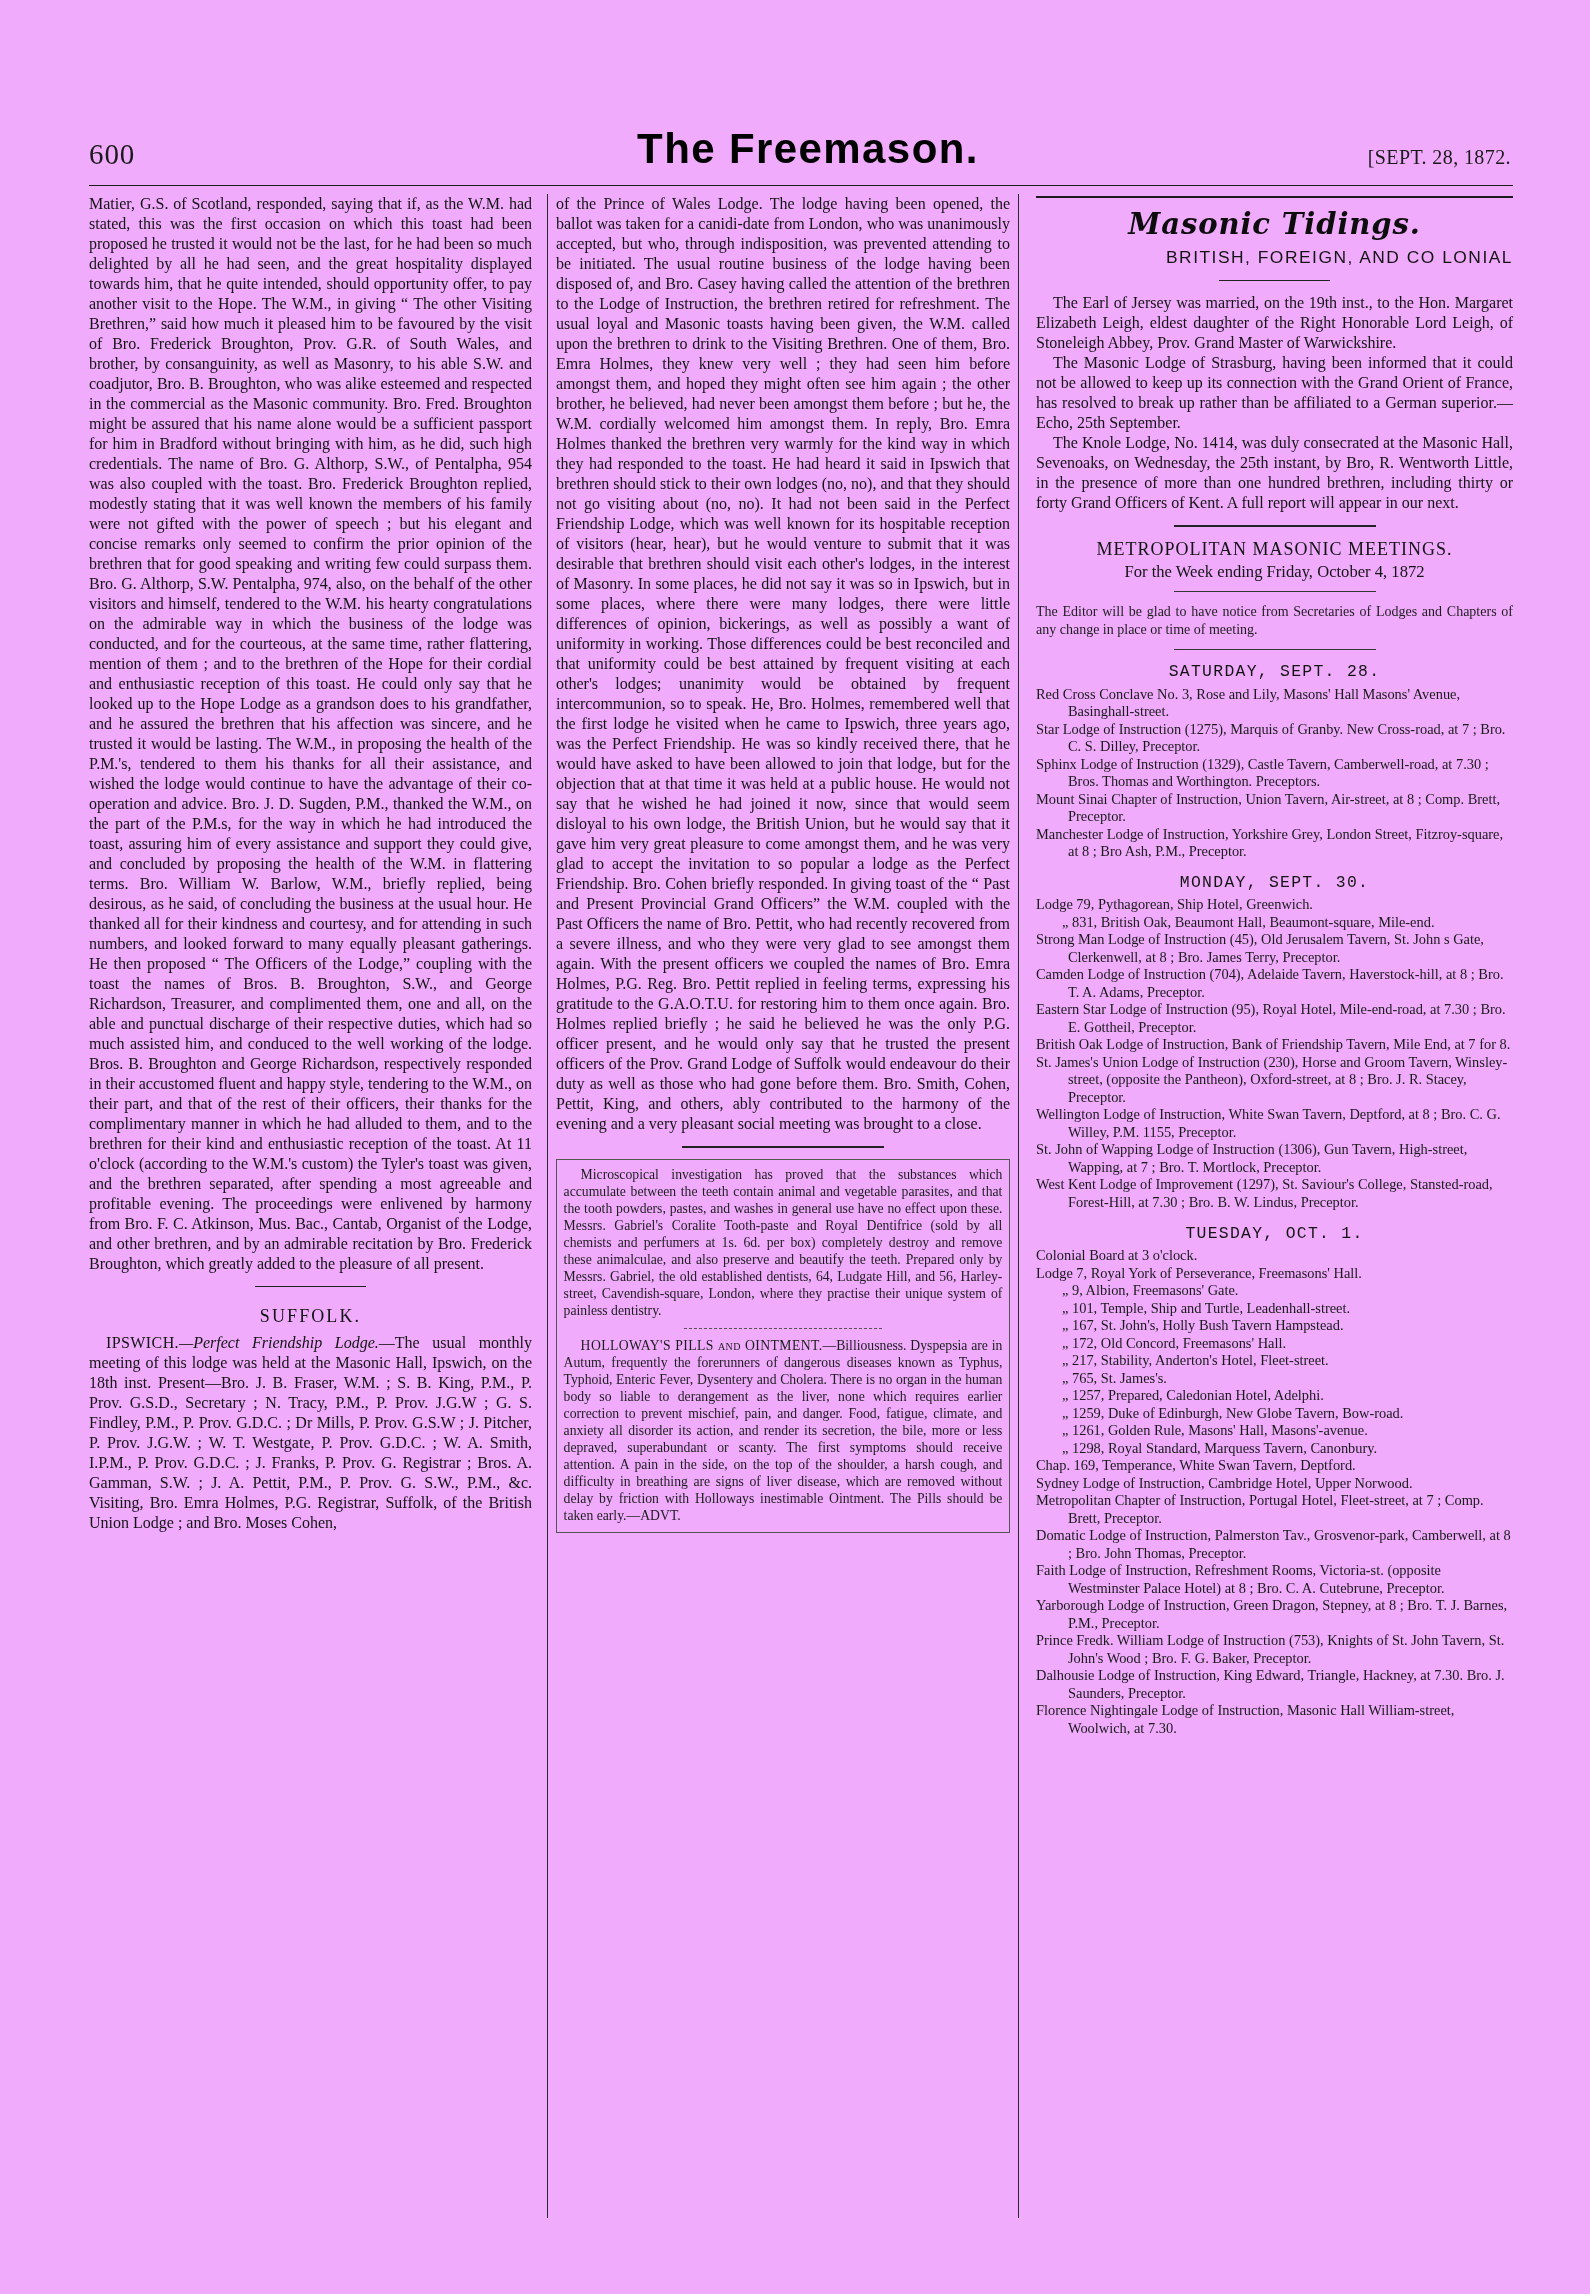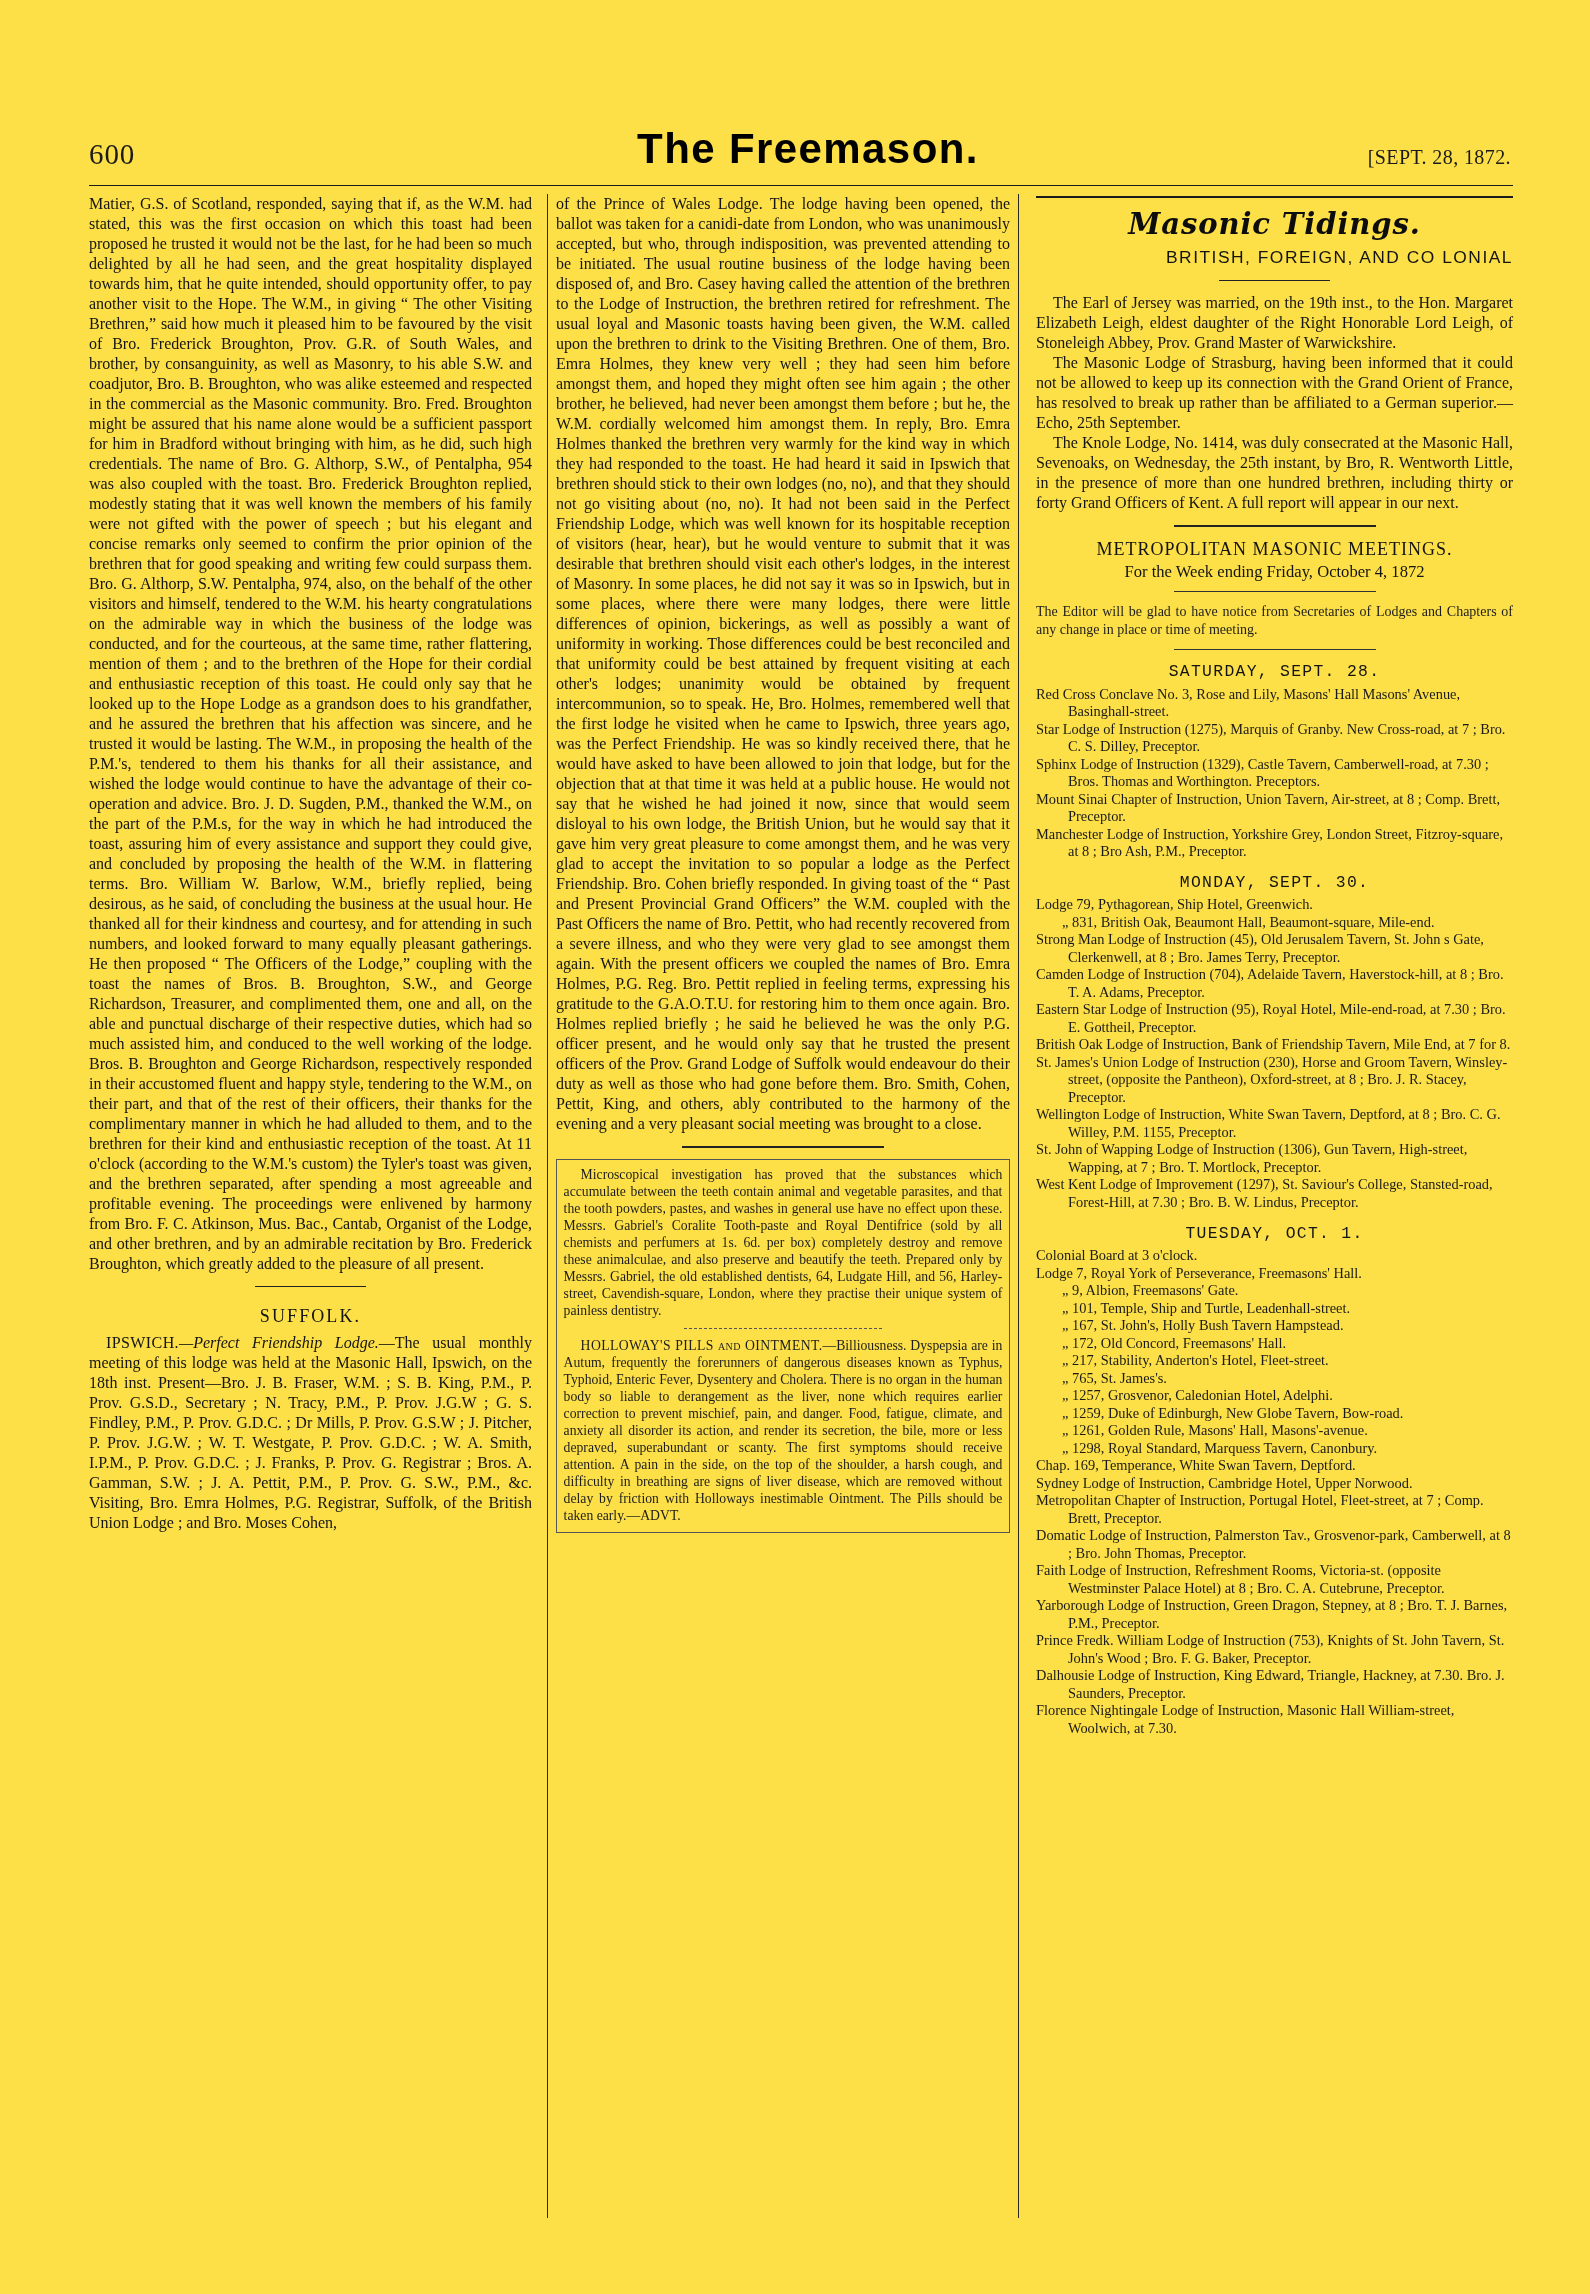--- a/index.html
+++ b/index.html
@@ -13,21 +13,21 @@
     font-family: "Liberation Serif", serif;
     color: #111111;
     position: relative;
     overflow: hidden;
   }
   .page {
     position: absolute;
     left: 0; top: 0;
     width: 1590px;
     height: 2295px;
-    background: #fde047;
+    background: #f0abfc;
   }
 
   
   .masthead {
     position: absolute;
     left: 89px;
     top: 113px;
     width: 1422px;
     height: 60px;
     display: flex;
@@ -306,21 +306,21 @@
 
       <div class="day-head">TUESDAY, OCT. 1.</div>
       <p class="listing">Colonial Board at 3 o'clock.</p>
       <p class="listing">Lodge    7, Royal York of Perseverance, Freemasons' Hall.</p>
       <p class="listing num">„      9, Albion, Freemasons' Gate.</p>
       <p class="listing num">„    101, Temple, Ship and Turtle, Leadenhall-street.</p>
       <p class="listing num">„    167, St. John's, Holly Bush Tavern Hampstead.</p>
       <p class="listing num">„    172,  Old Concord, Freemasons' Hall.</p>
       <p class="listing num">„    217, Stability, Anderton's Hotel, Fleet-street.</p>
       <p class="listing num">„    765, St. James's.</p>
-      <p class="listing num">„   1257, Grosvenor, Caledonian Hotel, Adelphi.</p>
+      <p class="listing num">„   1257, Prepared, Caledonian Hotel, Adelphi.</p>
       <p class="listing num">„   1259, Duke of Edinburgh, New Globe Tavern, Bow-road.</p>
       <p class="listing num">„   1261, Golden Rule, Masons' Hall, Masons'-avenue.</p>
       <p class="listing num">„   1298, Royal Standard, Marquess Tavern, Canonbury.</p>
       <p class="listing">Chap. 169, Temperance, White Swan Tavern, Deptford.</p>
       <p class="listing">Sydney Lodge of Instruction, Cambridge Hotel, Upper Norwood.</p>
       <p class="listing">Metropolitan Chapter of Instruction, Portugal Hotel, Fleet-street, at 7 ; Comp. Brett, Preceptor.</p>
       <p class="listing">Domatic Lodge of Instruction, Palmerston Tav., Grosvenor-park, Camberwell, at 8 ; Bro. John Thomas, Preceptor.</p>
       <p class="listing">Faith Lodge of Instruction, Refreshment Rooms, Victoria-st. (opposite Westminster Palace Hotel) at 8 ; Bro. C. A. Cutebrune, Preceptor.</p>
       <p class="listing">Yarborough Lodge of Instruction, Green Dragon, Stepney, at 8 ; Bro. T. J. Barnes, P.M., Preceptor.</p>
       <p class="listing">Prince Fredk. William Lodge of Instruction (753), Knights of St. John Tavern, St. John's Wood ; Bro. F. G. Baker, Preceptor.</p>

